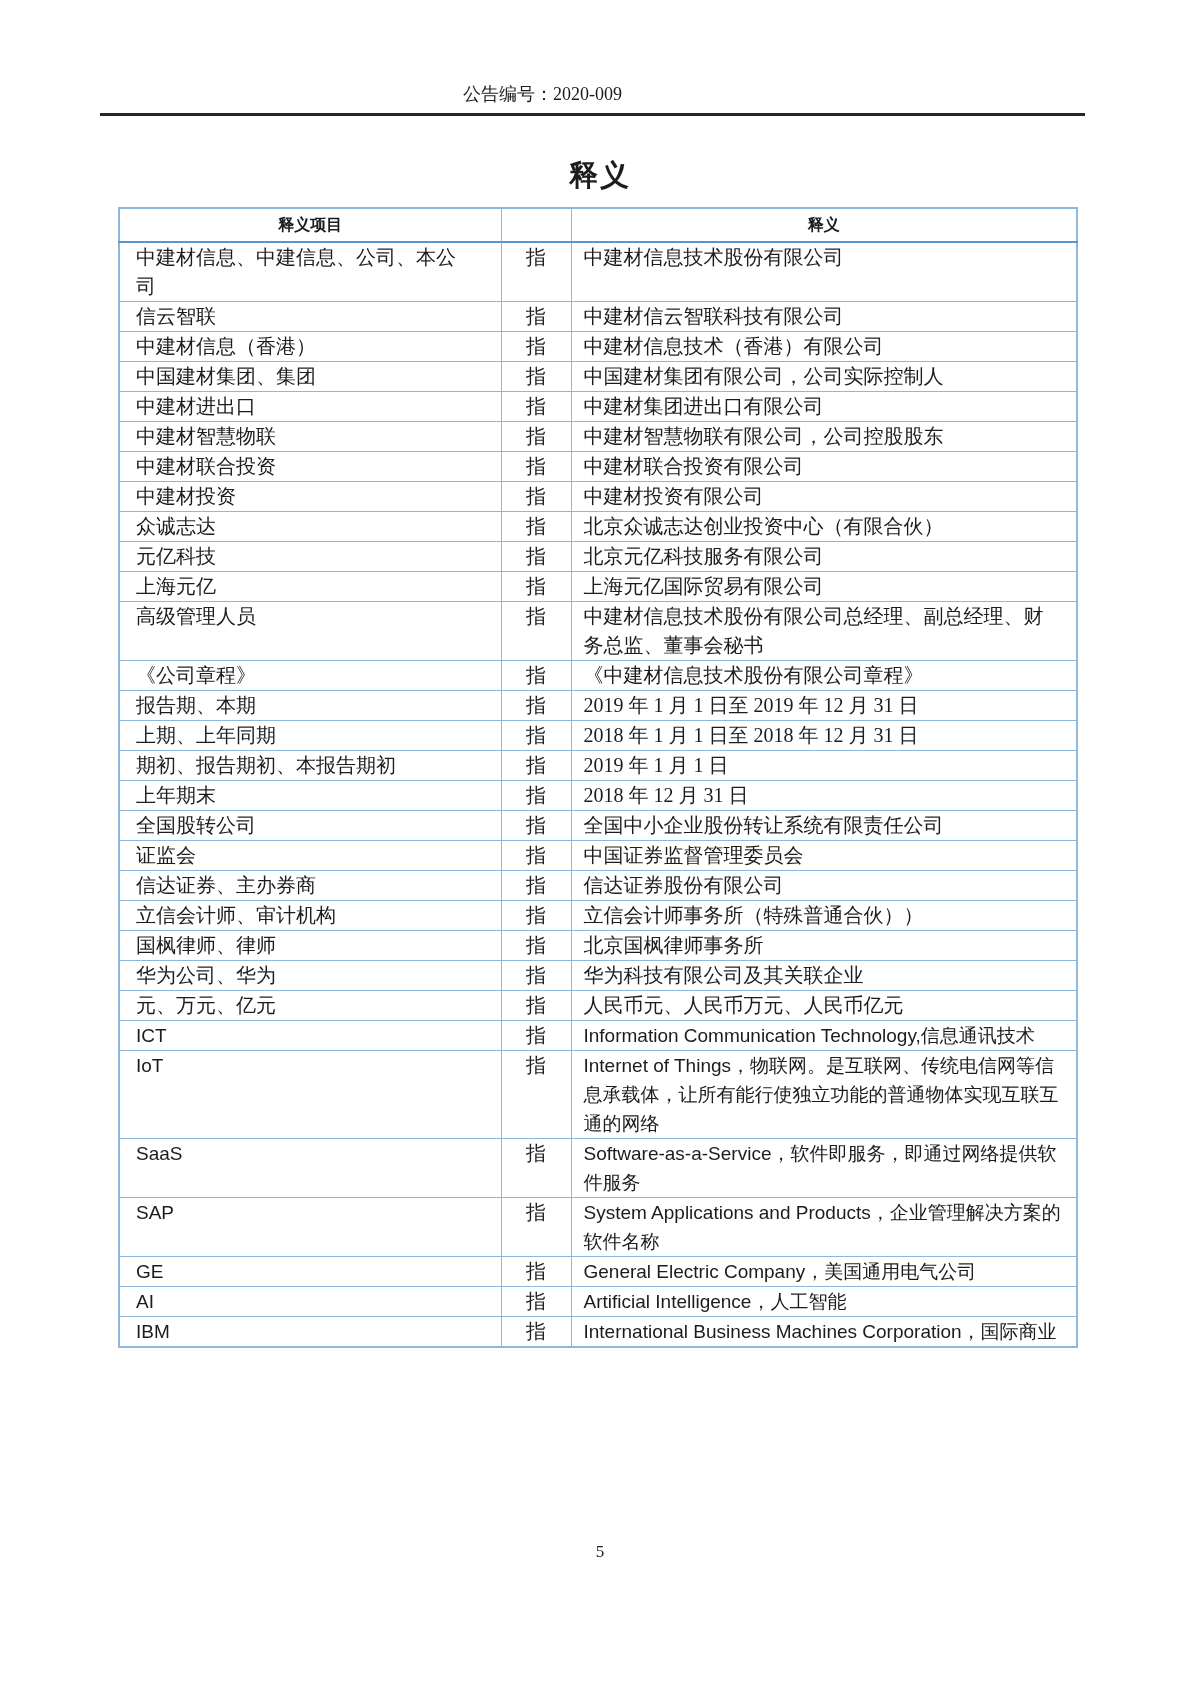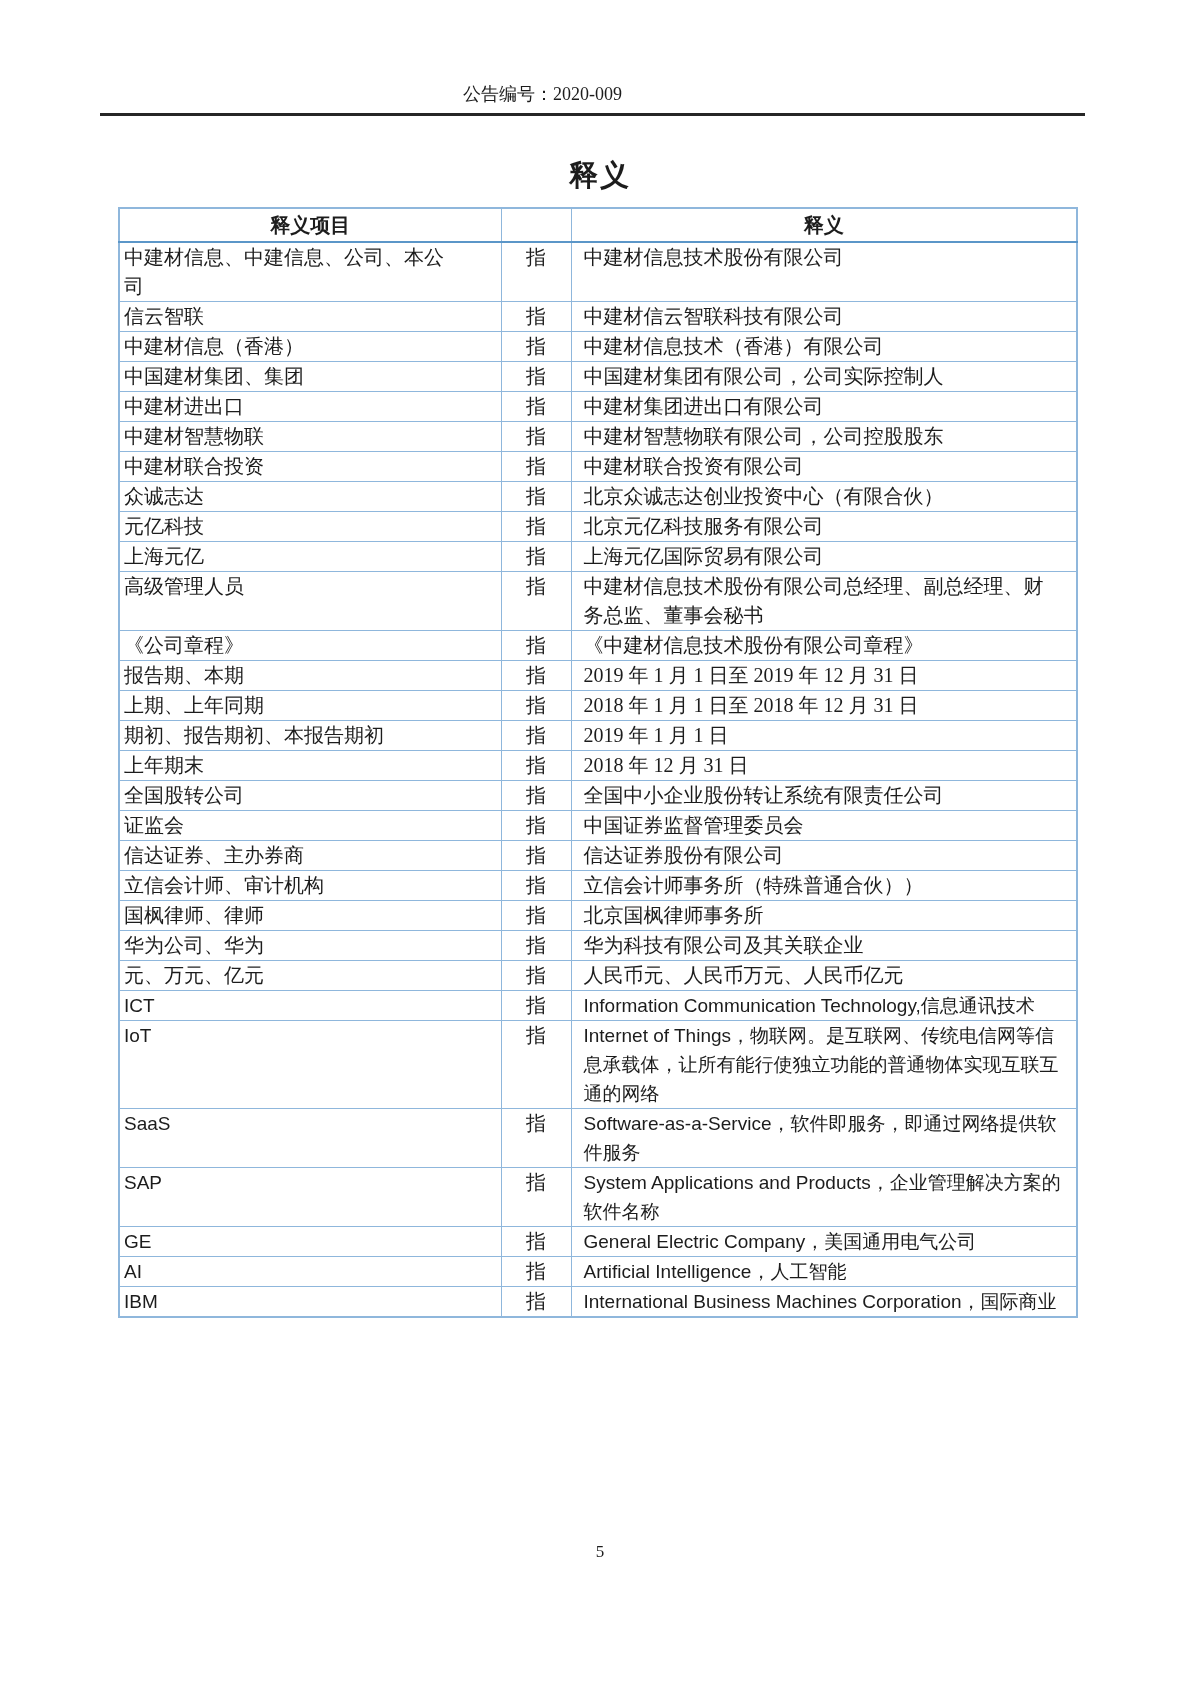--- a/index.html
+++ b/index.html
@@ -46,34 +46,34 @@
     table-layout:fixed;
     font-size:20px;
     border:2px solid var(--border-light);
   }
   .deftable col.c-item{width:382px;}
   .deftable col.c-means{width:70px;}
   .deftable col.c-def{width:506px;}
   .deftable th{
     border:1px solid var(--border-light);
     border-bottom:2px solid var(--border-dark);
-    font-size:20px;
+    font-size:16px;
     font-weight:bold;
     text-align:center;
     line-height:32px;
     padding:0;
   }
   .deftable td{
     border:1px solid var(--border-light);
     vertical-align:top;
     line-height:29px;
     padding:0;
   }
   td.col-item{
-    padding:0 40px 0 4px;
+    padding:0 40px 0 16px;
     word-break:break-all;
     text-align:left;
   }
   td.col-means{
     text-align:center;
   }
   td.col-def{
     padding:0 14px 0 12px;
     word-break:break-all;
     text-align:left;
@@ -146,20 +146,25 @@
         <td class="col-item">中建材智慧物联</td>
         <td class="col-means">指</td>
         <td class="col-def">中建材智慧物联有限公司，公司控股股东</td>
       </tr>
       <tr>
         <td class="col-item">中建材联合投资</td>
         <td class="col-means">指</td>
         <td class="col-def">中建材联合投资有限公司</td>
       </tr>
       <tr>
+        <td class="col-item">中建材投资</td>
+        <td class="col-means">指</td>
+        <td class="col-def">中建材投资有限公司</td>
+      </tr>
+      <tr>
         <td class="col-item">众诚志达</td>
         <td class="col-means">指</td>
         <td class="col-def">北京众诚志达创业投资中心（有限合伙）</td>
       </tr>
       <tr>
         <td class="col-item">元亿科技</td>
         <td class="col-means">指</td>
         <td class="col-def">北京元亿科技服务有限公司</td>
       </tr>
       <tr>

